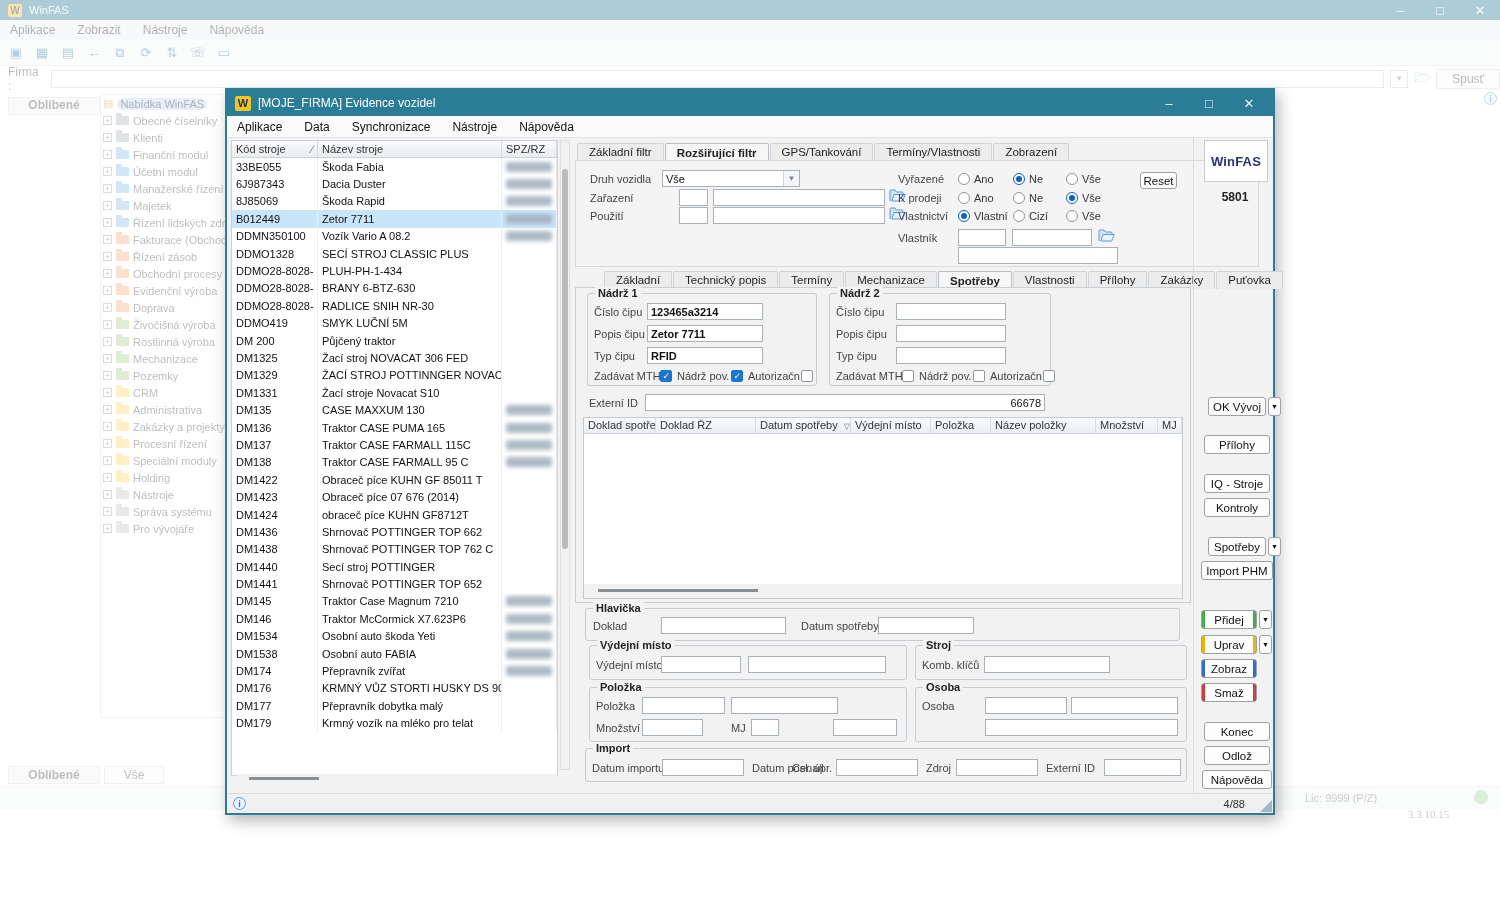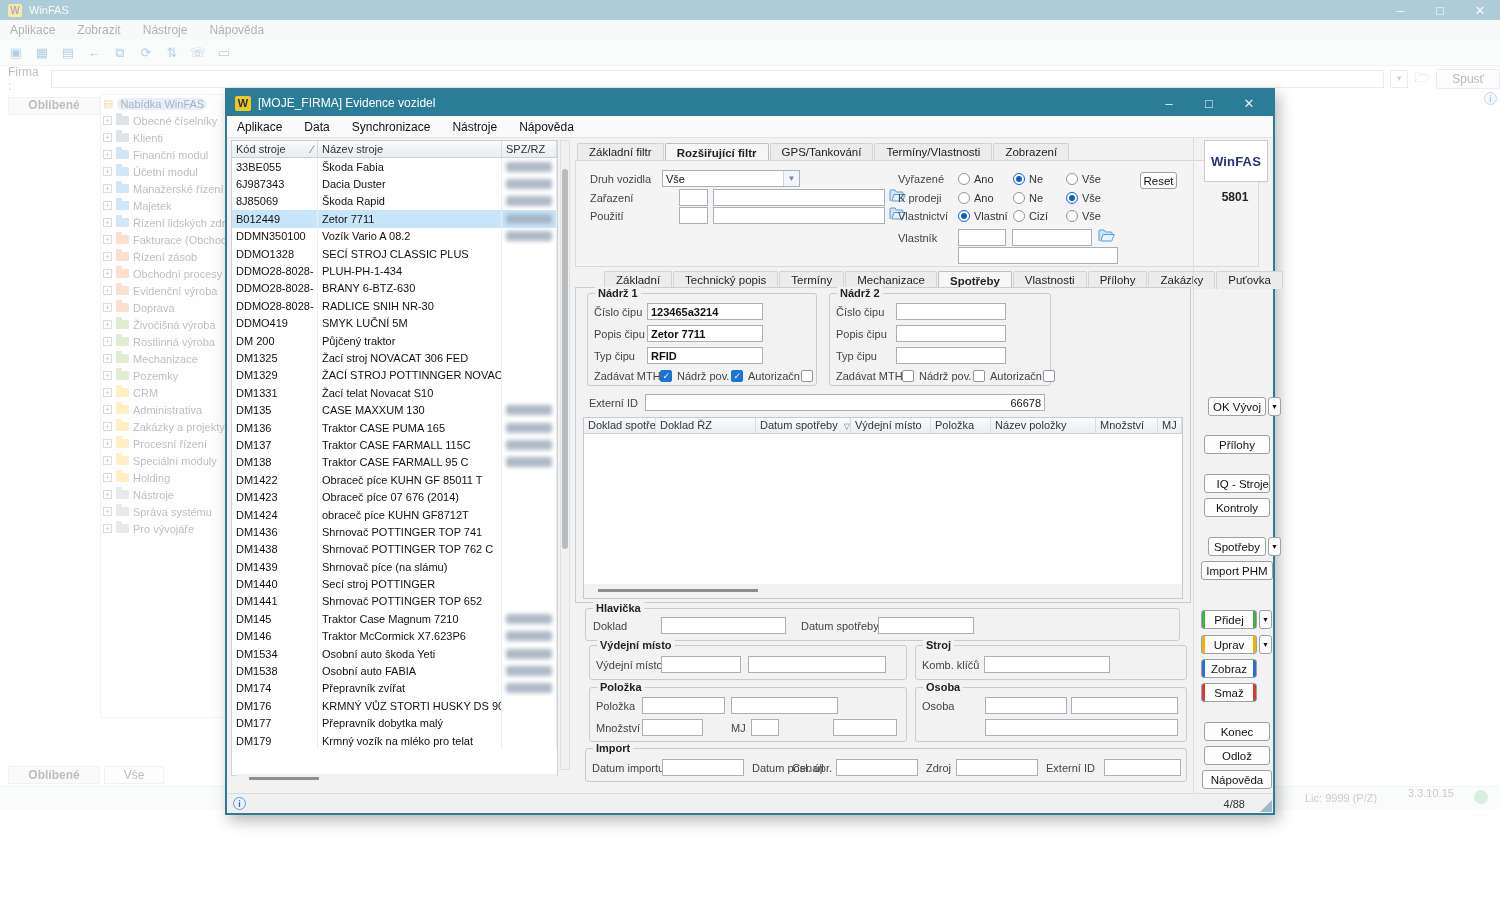--- a/index.html
+++ b/index.html
@@ -287,21 +287,21 @@
       </div>
     <div class="bg-bottom-tab" style="left:8px; top:766px; width:92px;">Oblíbené</div>
     <div class="bg-bottom-tab" style="left:104px; top:766px; width:60px; background:#fafbfc; font-weight:normal;">Vše</div>
     <div class="info-i abs" style="left:12px; top:790px;">i</div>
     <div class="bg-status">
       <span class="abs" style="left:1172px;top:5px;display:flex;gap:5px;align-items:center;">
         <span style="width:12px;height:12px;border-radius:50%;background:#9ec7e8;display:inline-block;"></span>
         <span>host</span>
       </span>
       <span class="abs" style="left:1305px;top:5px;">Lic: 9999  (P/Z)</span>
-      <span class="abs" style="left:1408px;top:0;">3.3.10.15</span>
+      <span class="abs" style="left:1408px;top:21px;font-family:Liberation Serif, serif;">3.3.10.15</span>
       <span class="abs" style="left:1474px;top:3px;width:14px;height:14px;border-radius:50%;background:#9fd3a4;"></span>
     </div>
     <div class="info-i abs" style="left:1484px; top:92px;">i</div>
   </div>
 
   <div class="modal">
     <div class="m-title">
       <span class="wlogo">W</span>
       <span>[MOJE_FIRMA] Evidence vozidel</span>
       <span style="margin-left:auto;display:flex;margin-right:4px;">
@@ -453,21 +453,21 @@
             <div class="c-name">
               <span>ŽACÍ STROJ POTTINNGER NOVACAT</span>
             </div>
             <div class="c-plate"></div>
           </div>
           <div class="mrow">
             <div class="c-code">
               <span>DM1331</span>
             </div>
             <div class="c-name">
-              <span>Žací telat Novacat S10</span>
+              <span>Žací stroje Novacat S10</span>
             </div>
             <div class="c-plate"></div>
           </div>
           <div class="mrow">
             <div class="c-code">
               <span>DM135</span>
             </div>
             <div class="c-name">
               <span>CASE MAXXUM 130</span>
             </div>
@@ -533,39 +533,30 @@
             <div class="c-name">
               <span>obraceč píce KUHN GF8712T</span>
             </div>
             <div class="c-plate"></div>
           </div>
           <div class="mrow">
             <div class="c-code">
               <span>DM1436</span>
             </div>
             <div class="c-name">
-              <span>Shrnovač POTTINGER TOP 741</span>
+              <span>Shrnovač POTTINGER TOP 662</span>
             </div>
             <div class="c-plate"></div>
           </div>
           <div class="mrow">
             <div class="c-code">
               <span>DM1438</span>
             </div>
             <div class="c-name">
               <span>Shrnovač POTTINGER TOP 762 C</span>
-            </div>
-            <div class="c-plate"></div>
-          </div>
-          <div class="mrow">
-            <div class="c-code">
-              <span>DM1439</span>
-            </div>
-            <div class="c-name">
-              <span>Shrnovač píce (na slámu)</span>
             </div>
             <div class="c-plate"></div>
           </div>
           <div class="mrow">
             <div class="c-code">
               <span>DM1440</span>
             </div>
             <div class="c-name">
               <span>Secí stroj POTTINGER</span>
             </div>
@@ -839,21 +830,21 @@
     <div class="sidecol">
       <div class="logo-box">
         <span class="winfas-txt">WinFAS</span>
       </div>
       <div class="abs" style="left:0;top:52px;width:82px;text-align:center;font-weight:bold;font-size:12px;color:#222;">5801</div>
       <span id="side-anchor"></span>
     <span class="btn" style="left: 14px; top: 259px; width: 58px; height: 19px;">
           <span>OK Vývoj</span>
         </span><span class="btn drop" style="left: 74px; top: 259px; width: 13px; height: 19px;">▼</span><span class="btn" style="left: 10px; top: 297px; width: 66px; height: 19px;">
           <span>Přílohy</span>
-        </span><span class="btn" style="left: 10px; top: 336px; width: 66px; height: 19px; justify-content: flex-end;">
+        </span><span class="btn" style="left: 10px; top: 336px; width: 66px; height: 19px;">
           <span>IQ - Stroje</span>
         </span><span class="btn" style="left: 10px; top: 360px; width: 66px; height: 19px;">
           <span>Kontroly</span>
         </span><span class="btn" style="left: 14px; top: 399px; width: 58px; height: 19px;">
           <span>Spotřeby</span>
         </span><span class="btn drop" style="left: 74px; top: 399px; width: 13px; height: 19px;">▼</span><span class="btn" style="left: 7px; top: 423px; width: 72px; height: 19px;">
           <span>Import PHM</span>
         </span><span class="btn" style="left: 7px; top: 472px; width: 56px; height: 19px; background: linear-gradient(to right, rgb(63, 175, 70) 0px, rgb(63, 175, 70) 3px, rgb(253, 253, 253) 3px, rgb(253, 253, 253) calc(100% - 3px), rgb(63, 175, 70) calc(100% - 3px), rgb(63, 175, 70) 100%);">
           <span>Přidej</span>
         </span><span class="btn drop" style="left: 65px; top: 472px; width: 13px; height: 19px;">▼</span><span class="btn" style="left: 7px; top: 497px; width: 56px; height: 19px; background: linear-gradient(to right, rgb(240, 180, 0) 0px, rgb(240, 180, 0) 3px, rgb(253, 253, 253) 3px, rgb(253, 253, 253) calc(100% - 3px), rgb(240, 180, 0) calc(100% - 3px), rgb(240, 180, 0) 100%);">

